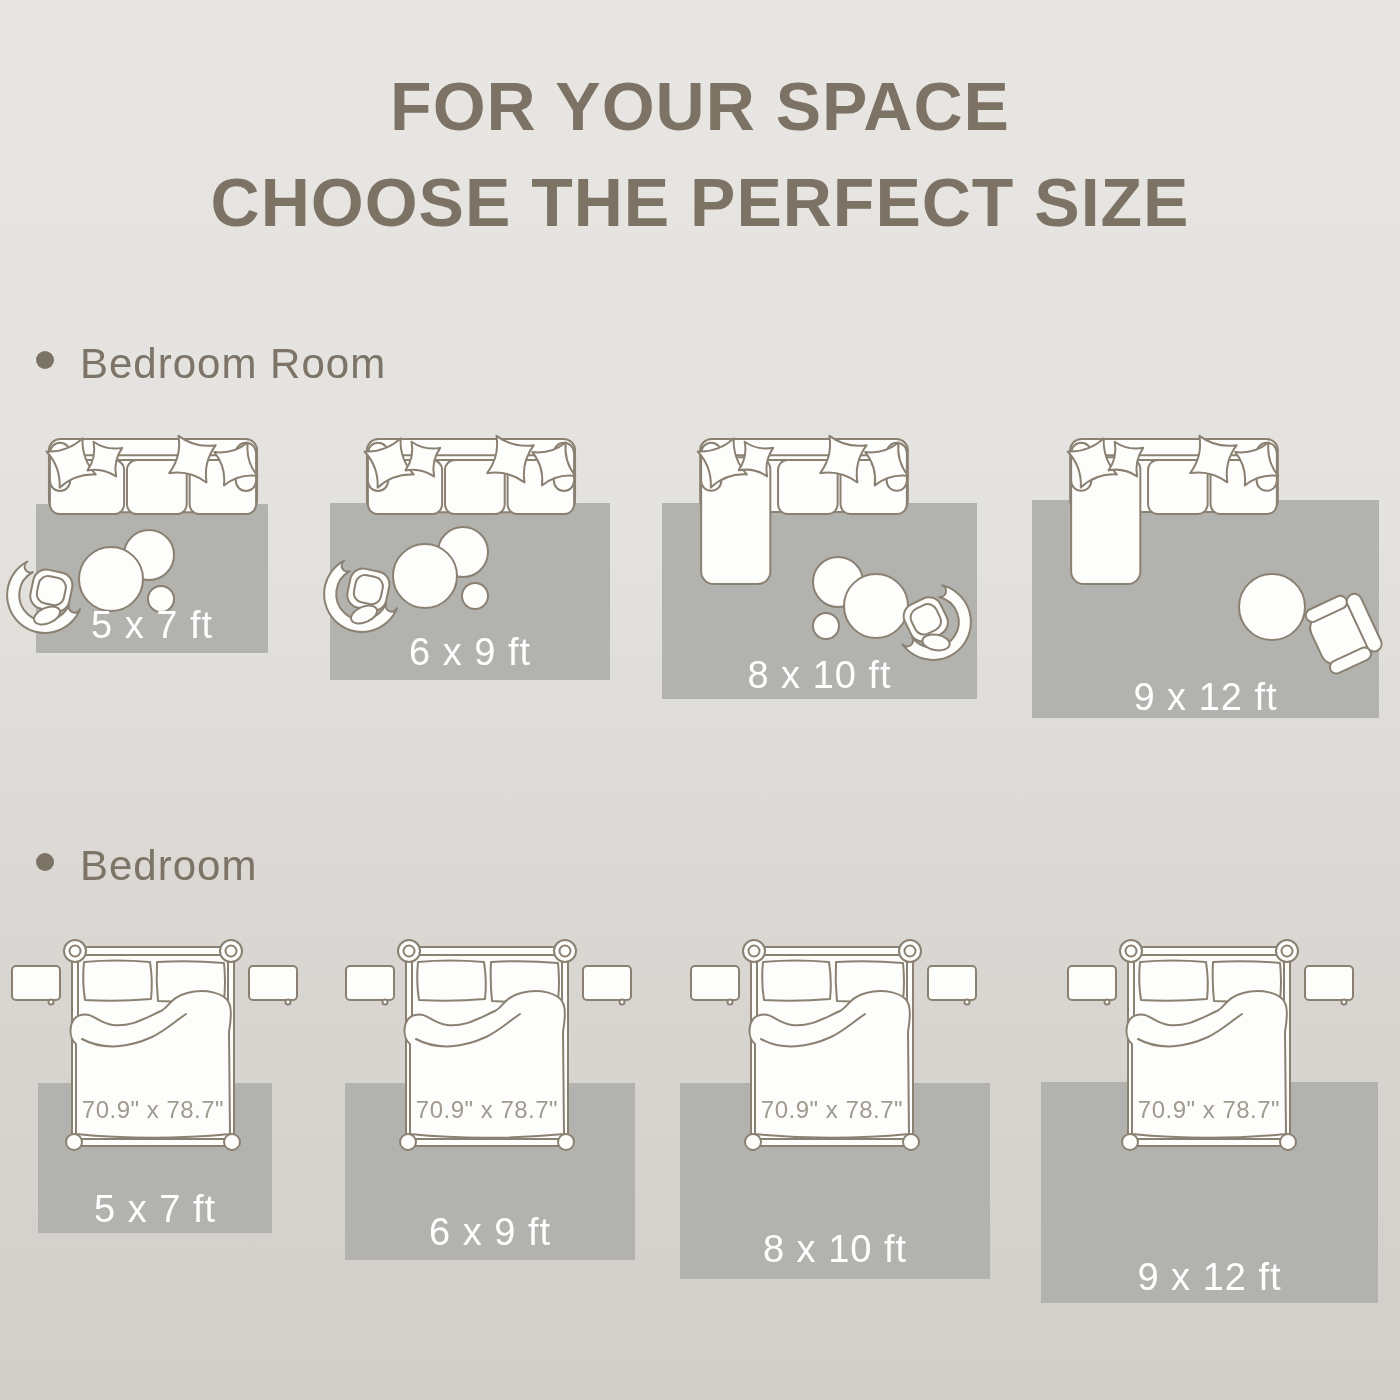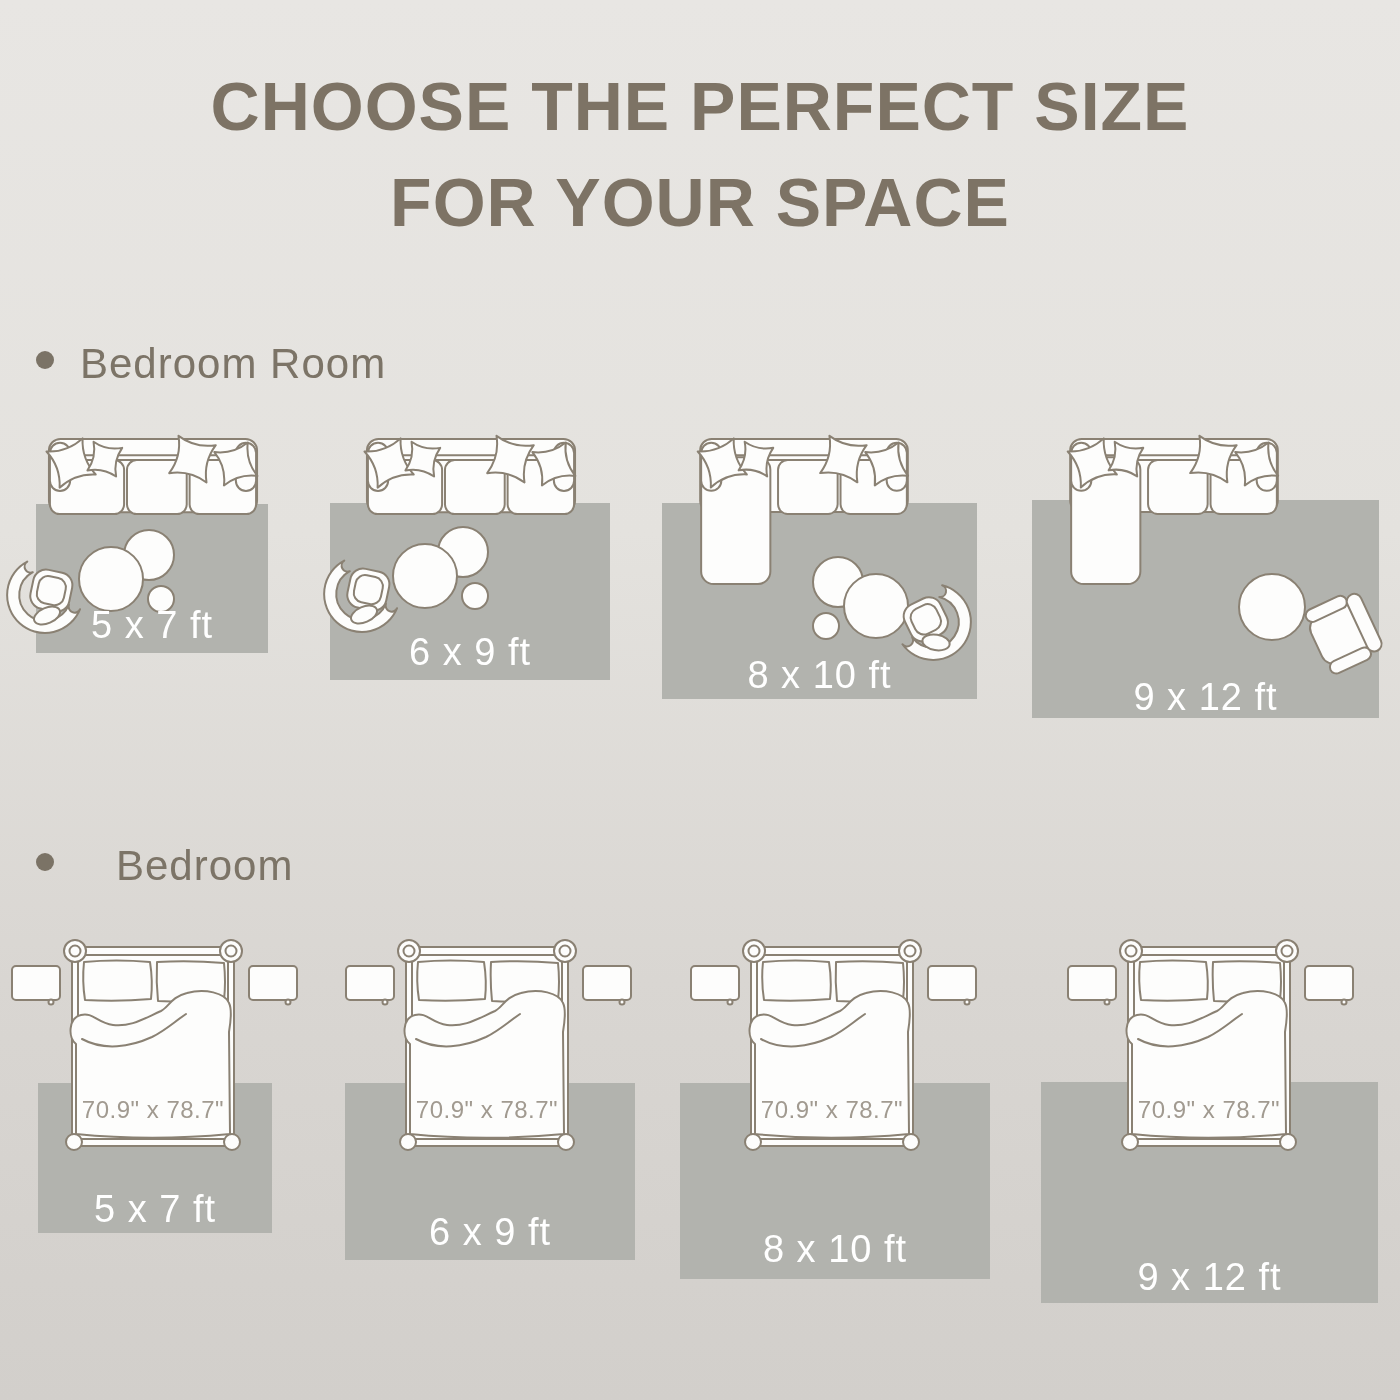--- a/index.html
+++ b/index.html
@@ -116,22 +116,22 @@
       </symbol>
 
       <symbol id="nightstand" viewBox="0 0 50 40" overflow="visible">
         <rect class="o" x="1" y="1" width="48" height="34" rx="4"></rect>
         <circle class="o" cx="40" cy="37" r="2.5"></circle>
       </symbol>
     </defs>
   </svg>
 
   <div class="title">
+    <div>FOR YOUR SPACE</div>
     <div>CHOOSE THE PERFECT SIZE</div>
-    <div>FOR YOUR SPACE</div>
   </div>
 
   <div class="bullet" style="left:36px;top:351px;"></div>
   <div class="section-label" style="left:80px;top:340px;">Bedroom Room</div>
 
   <div class="rug" style="left:36px;top:504px;width:232px;height:149px;"></div>
   <svg class="furn" style="left:47px;top:437px;width:212px;height:79px;">
       <use href="#sofa"></use>
     </svg>
   <svg class="furn" style="left:75px;top:525px;width:112px;height:96px;">
@@ -172,21 +172,21 @@
     </svg>
   <svg class="furn" style="left:1237px;top:572px;width:70px;height:70px;">
       <use href="#round-table"></use>
     </svg>
   <svg class="furn" style="left:1297px;top:588px;width:90px;height:90px;transform:rotate(-25deg);">
       <use href="#armchair"></use>
     </svg>
   <div class="rug-label" style="left:1032px;top:678px;width:347px;">9 x 12 ft</div>
 
   <div class="bullet" style="left:36px;top:853px;"></div>
-  <div class="section-label" style="left:80px;top:842px;margin-left:36px;">Bedroom</div>
+  <div class="section-label" style="left:80px;top:842px;">Bedroom</div>
 
   <div class="rug" style="left:38px;top:1083px;width:234px;height:150px;"></div>
   <svg class="furn" style="left:11px;top:965px;width:50px;height:40px;">
       <use href="#nightstand"></use>
     </svg>
   <svg class="furn" style="left:248px;top:965px;width:50px;height:40px;">
       <use href="#nightstand"></use>
     </svg>
   <svg class="furn" style="left:68px;top:938px;width:170px;height:212px;">
       <use href="#bed"></use>

